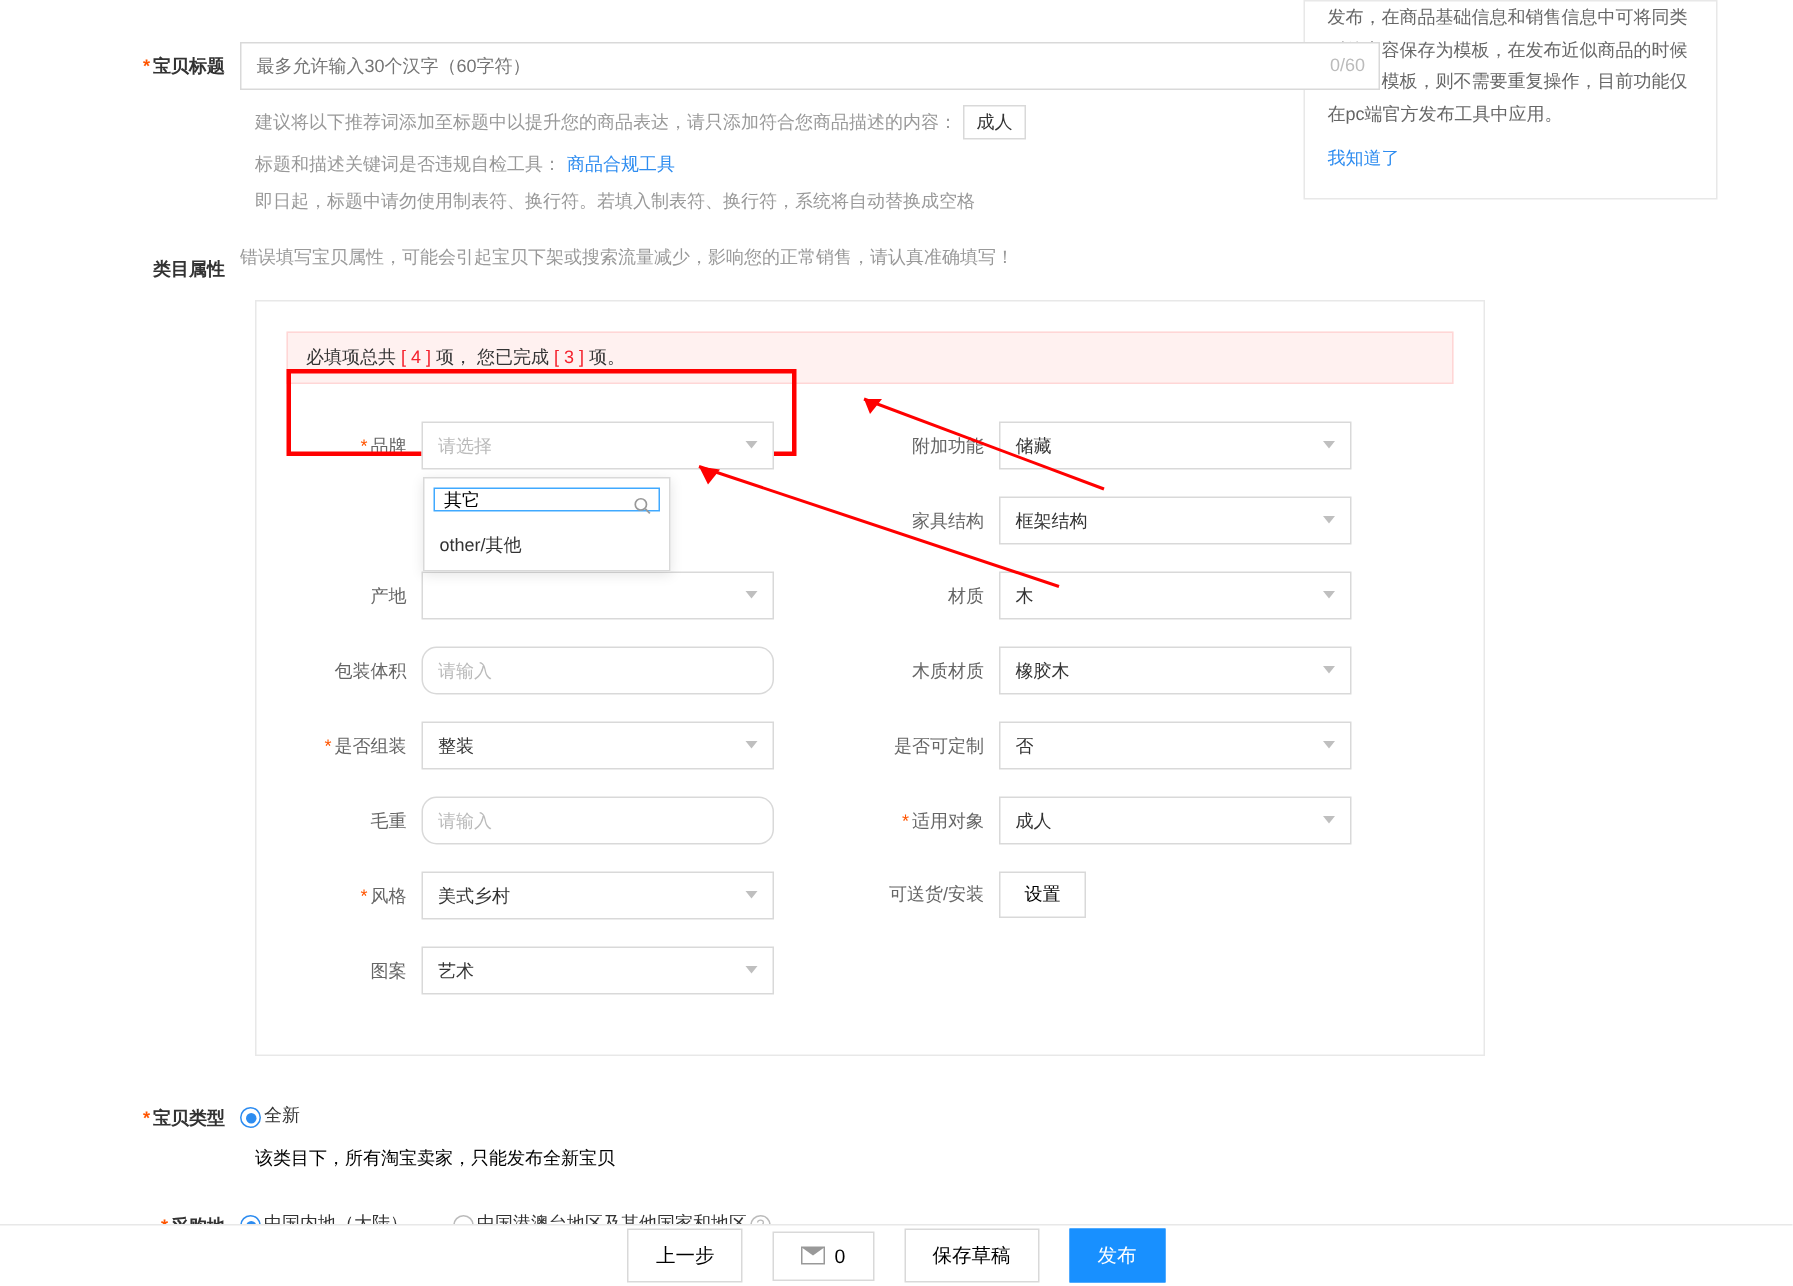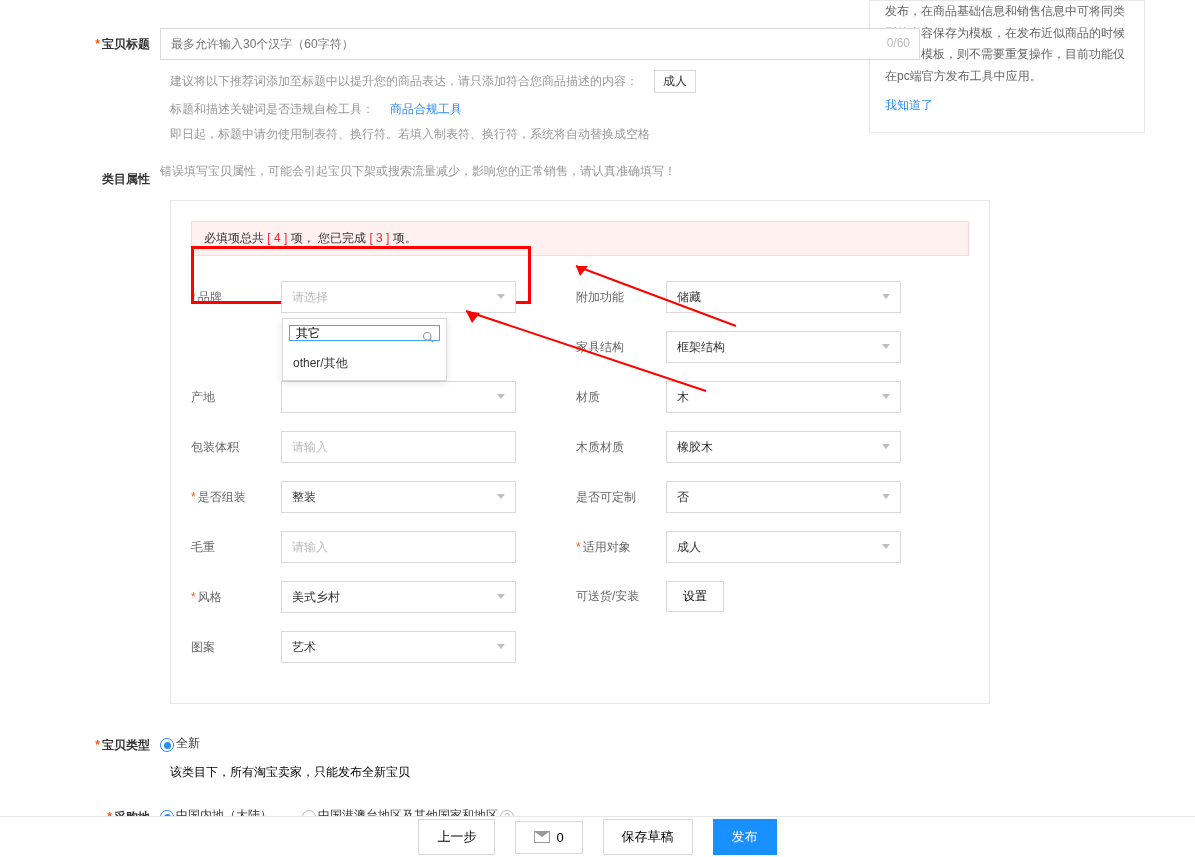--- a/index.html
+++ b/index.html
@@ -4,33 +4,33 @@
 <style>
 * { box-sizing: border-box; margin: 0; padding: 0; }
 body { font-family: "Microsoft YaHei", Arial, sans-serif; font-size: 12px; color: #333; background: #fff; width: 1195px; position: relative; }
 .main-area { padding: 0 40px 100px 60px; }
 .form-row { display: flex; align-items: flex-start; margin-bottom: 10px; }
 .form-label { width: 100px; text-align: right; padding-right: 10px; padding-top: 8px; font-size: 12px; color: #333; font-weight: bold; }
 .req { color: #f50; margin-right: 2px; }
 .title-input-wrap { flex: 1; position: relative; max-width: 760px; }
 .title-input { width: 100%; height: 32px; border: 1px solid #d9d9d9; padding: 0 50px 0 10px; font-size: 12px; color: #999; }
 .title-count { position: absolute; right: 10px; top: 8px; color: #bbb; font-size: 12px; }
-.hint-line { margin-left: 110px; margin-top: 8px; font-size: 12px; color: #999; display: flex; align-items: center; gap: 16px; flex-wrap: wrap; max-width: 760px; }
+.hint-line { margin-left: 110px; margin-top: 8px; font-size: 12px; color: #999; display: flex; align-items: center; gap: 4px; flex-wrap: wrap; max-width: 760px; }
 .tag { border: 1px solid #d9d9d9; padding: 2px 8px; color: #333; background: #fff; cursor: pointer; }
 .link { color: #2d8cf0; text-decoration: none; }
 .attr-warn { margin-left: 110px; font-size: 12px; color: #999; margin-bottom: 10px; }
 .attr-panel { margin-left: 110px; border: 1px solid #e8e8e8; padding: 20px 20px 40px 20px; max-width: 820px; position: relative; }
 .required-banner { background: #fff1f0; border: 1px solid #ffd6d6; padding: 8px 12px; font-size: 12px; margin-bottom: 25px; }
 .red-num { color: #f5222d; }
 .attr-grid { display: flex; gap: 60px; }
 .attr-col { display: flex; flex-direction: column; gap: 18px; }
 .attr-row { display: flex; align-items: center; }
-.attr-lbl { width: 90px; text-align: left; padding-right: 10px; font-size: 12px; color: #666; }
+.attr-lbl { width: 90px; text-align: right; padding-right: 10px; font-size: 12px; color: #666; }
 .attr-select, .attr-input { width: 235px; height: 32px; border: 1px solid #d9d9d9; padding: 0 28px 0 10px; font-size: 12px; position: relative; display: flex; align-items: center; background: #fff; cursor: pointer; }
-.attr-input { cursor: text; color: #bbb; }
+.attr-input { cursor: text; color: #bbb; border-radius: 10px; }
 .attr-select .val { color: #333; }
 .attr-select .placeholder { color: #bbb; }
 .chevron { position: absolute; right: 10px; top: 12px; width: 0; height: 0; border-left: 4px solid transparent; border-right: 4px solid transparent; border-top: 5px solid #bfbfbf; }
 .redbox { position: absolute; border: 3px solid #ff0000; top: -35px; left: 0; width: 340px; height: 58px; pointer-events: none; }
 .dropdown { position: absolute; top: 36px; left: 0; width: 165px; background: #fff; border: 1px solid #d9d9d9; box-shadow: 0 2px 8px rgba(0,0,0,0.1); z-index: 10; }
 .search-wrap { padding: 6px; position: relative; }
 .search-inp { width: 100%; height: 16px; border: 1px solid #40a9ff; padding: 0 26px 0 6px; font-size: 12px; outline: none; }
 .search-icon { position: absolute; right: 12px; top: 12px; width: 12px; height: 12px; }
 .dd-option { padding: 8px 10px; font-size: 12px; cursor: pointer; }
 .setbtn { border: 1px solid #d9d9d9; padding: 6px 16px; background: #fff; cursor: pointer; font-size: 12px; }

